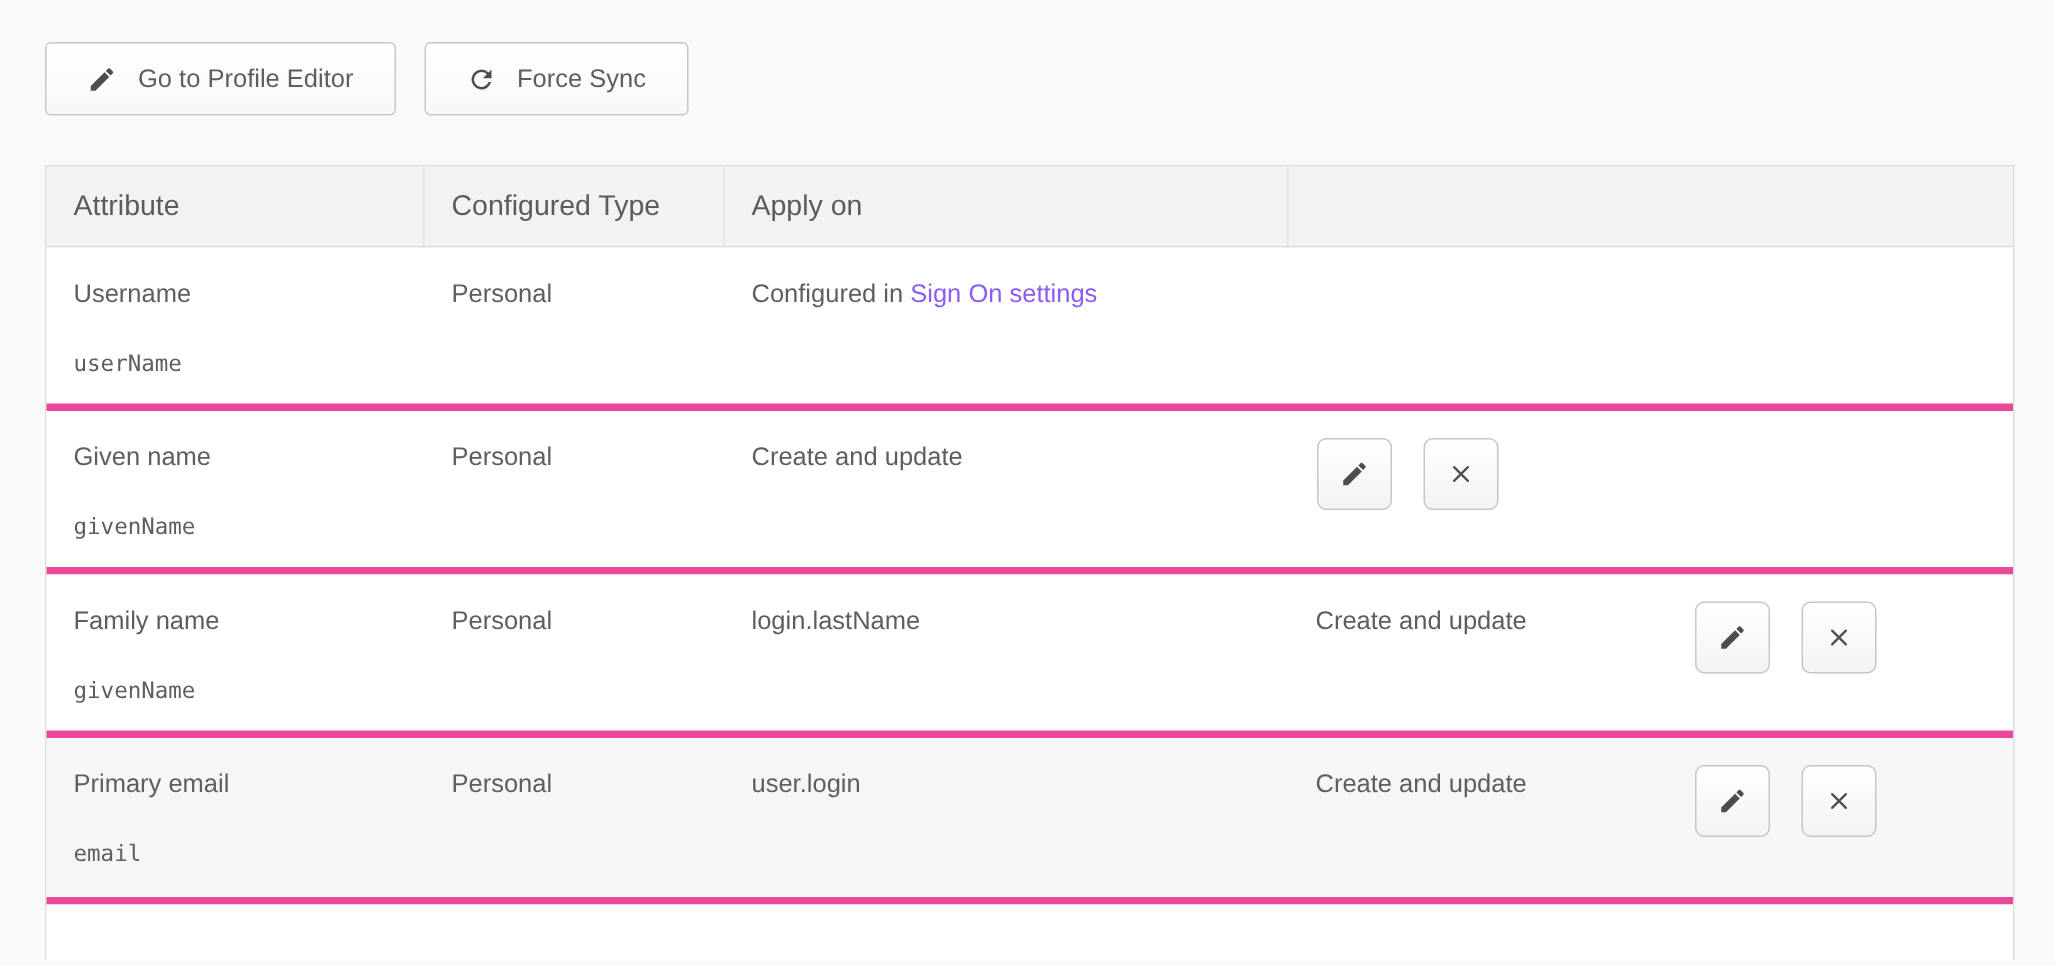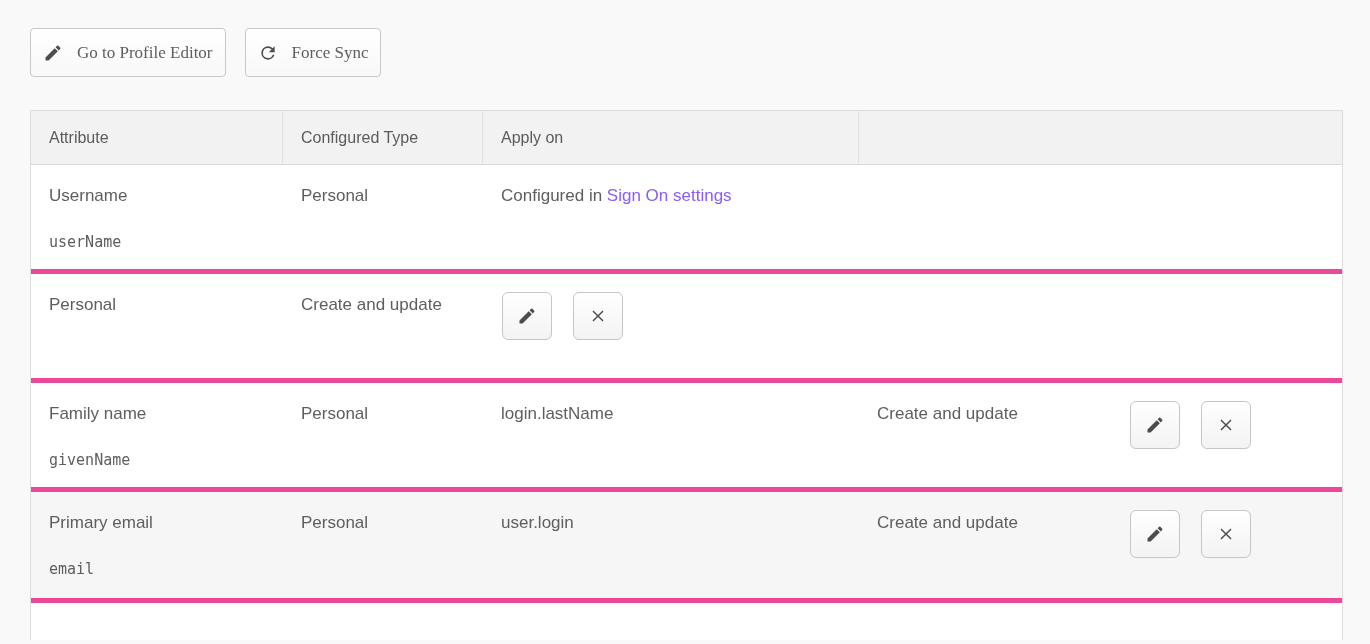--- a/index.html
+++ b/index.html
@@ -18,25 +18,25 @@
     left: 30px;
     top: 28px;
     display: flex;
     gap: 19px;
   }
   .btn {
     height: 49px;
     display: inline-flex;
     align-items: center;
     gap: 14px;
-    padding: 0 12px;
+    padding: 0 27px;
     background: linear-gradient(#ffffff, #f8f8f8);
     border: 1px solid #c8c8c8;
     border-radius: 4px;
-    font-family: Liberation Serif, serif;
+    font-family: Liberation Sans, sans-serif;
     font-size: 17px;
     color: #5e5e5e;
     cursor: pointer;
     white-space: nowrap;
   }
   .btn svg { width: 20px; height: 20px; flex: 0 0 auto; }
 
   
   .table {
     position: absolute;
@@ -53,21 +53,21 @@
   }
   .thead {
     height: 54px;
     background: #f2f2f2;
     border-bottom: 1px solid #d8d8d8;
   }
   .th {
     display: flex;
     align-items: center;
     padding-left: 18px;
-    font-size: 16px;
+    font-size: 19px;
     color: #5b5b5b;
     border-right: 1px solid #e2e2e2;
     overflow: hidden;
   }
   .th:last-child { border-right: none; }
 
   .row {
     height: 109px;
     border-bottom: 5px solid #ec4899;
     background: #ffffff;
@@ -145,20 +145,24 @@
       <div>Username</div>
       <div class="attr-name">userName</div>
     </div>
     <div class="cell">Personal</div>
     <div class="cell"><span>Configured in </span><a class="link">Sign On settings</a></div>
     <div class="cell"></div>
     <div class="cell"></div>
   </div>
 
   <div class="row">
+    <div class="cell">
+      <div>Given name</div>
+      <div class="attr-name">givenName</div>
+    </div>
     <div class="cell">Personal</div>
     <div class="cell">Create and update</div>
     <div class="actions">
       <button type="button" class="icon-btn">
         <span style="display:flex">
           <svg viewBox="0 0 24 24">
               <path fill="#4d4d4d" d="M3 17.25V21h3.75L17.81 9.94l-3.75-3.75L3 17.25zM20.71 7.04c.39-.39.39-1.02 0-1.41l-2.34-2.34c-.39-.39-1.02-.39-1.41 0l-1.83 1.83 3.75 3.75 1.83-1.83z"></path>
             </svg>
         </span>
       </button>

